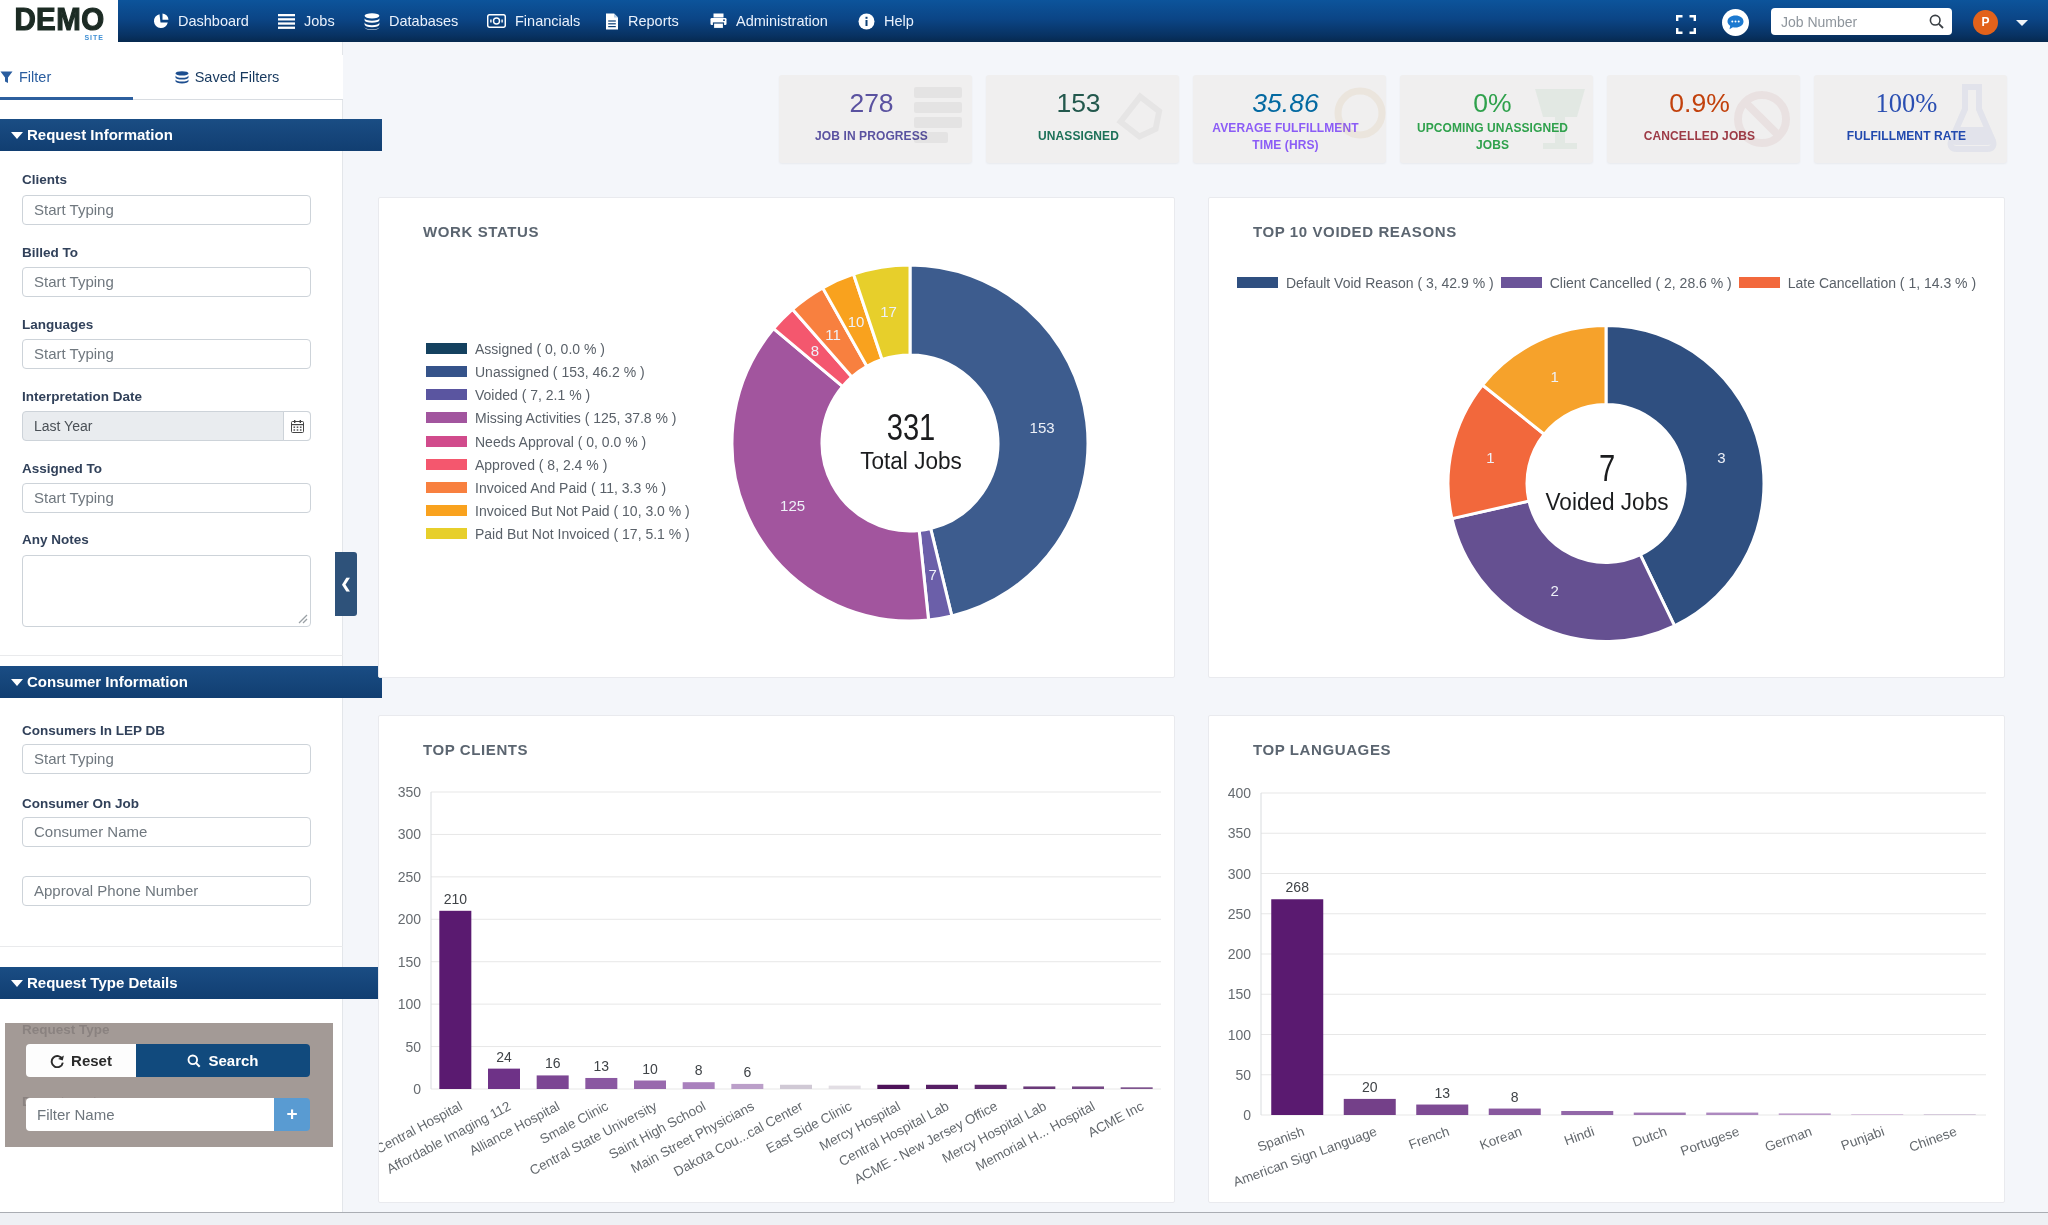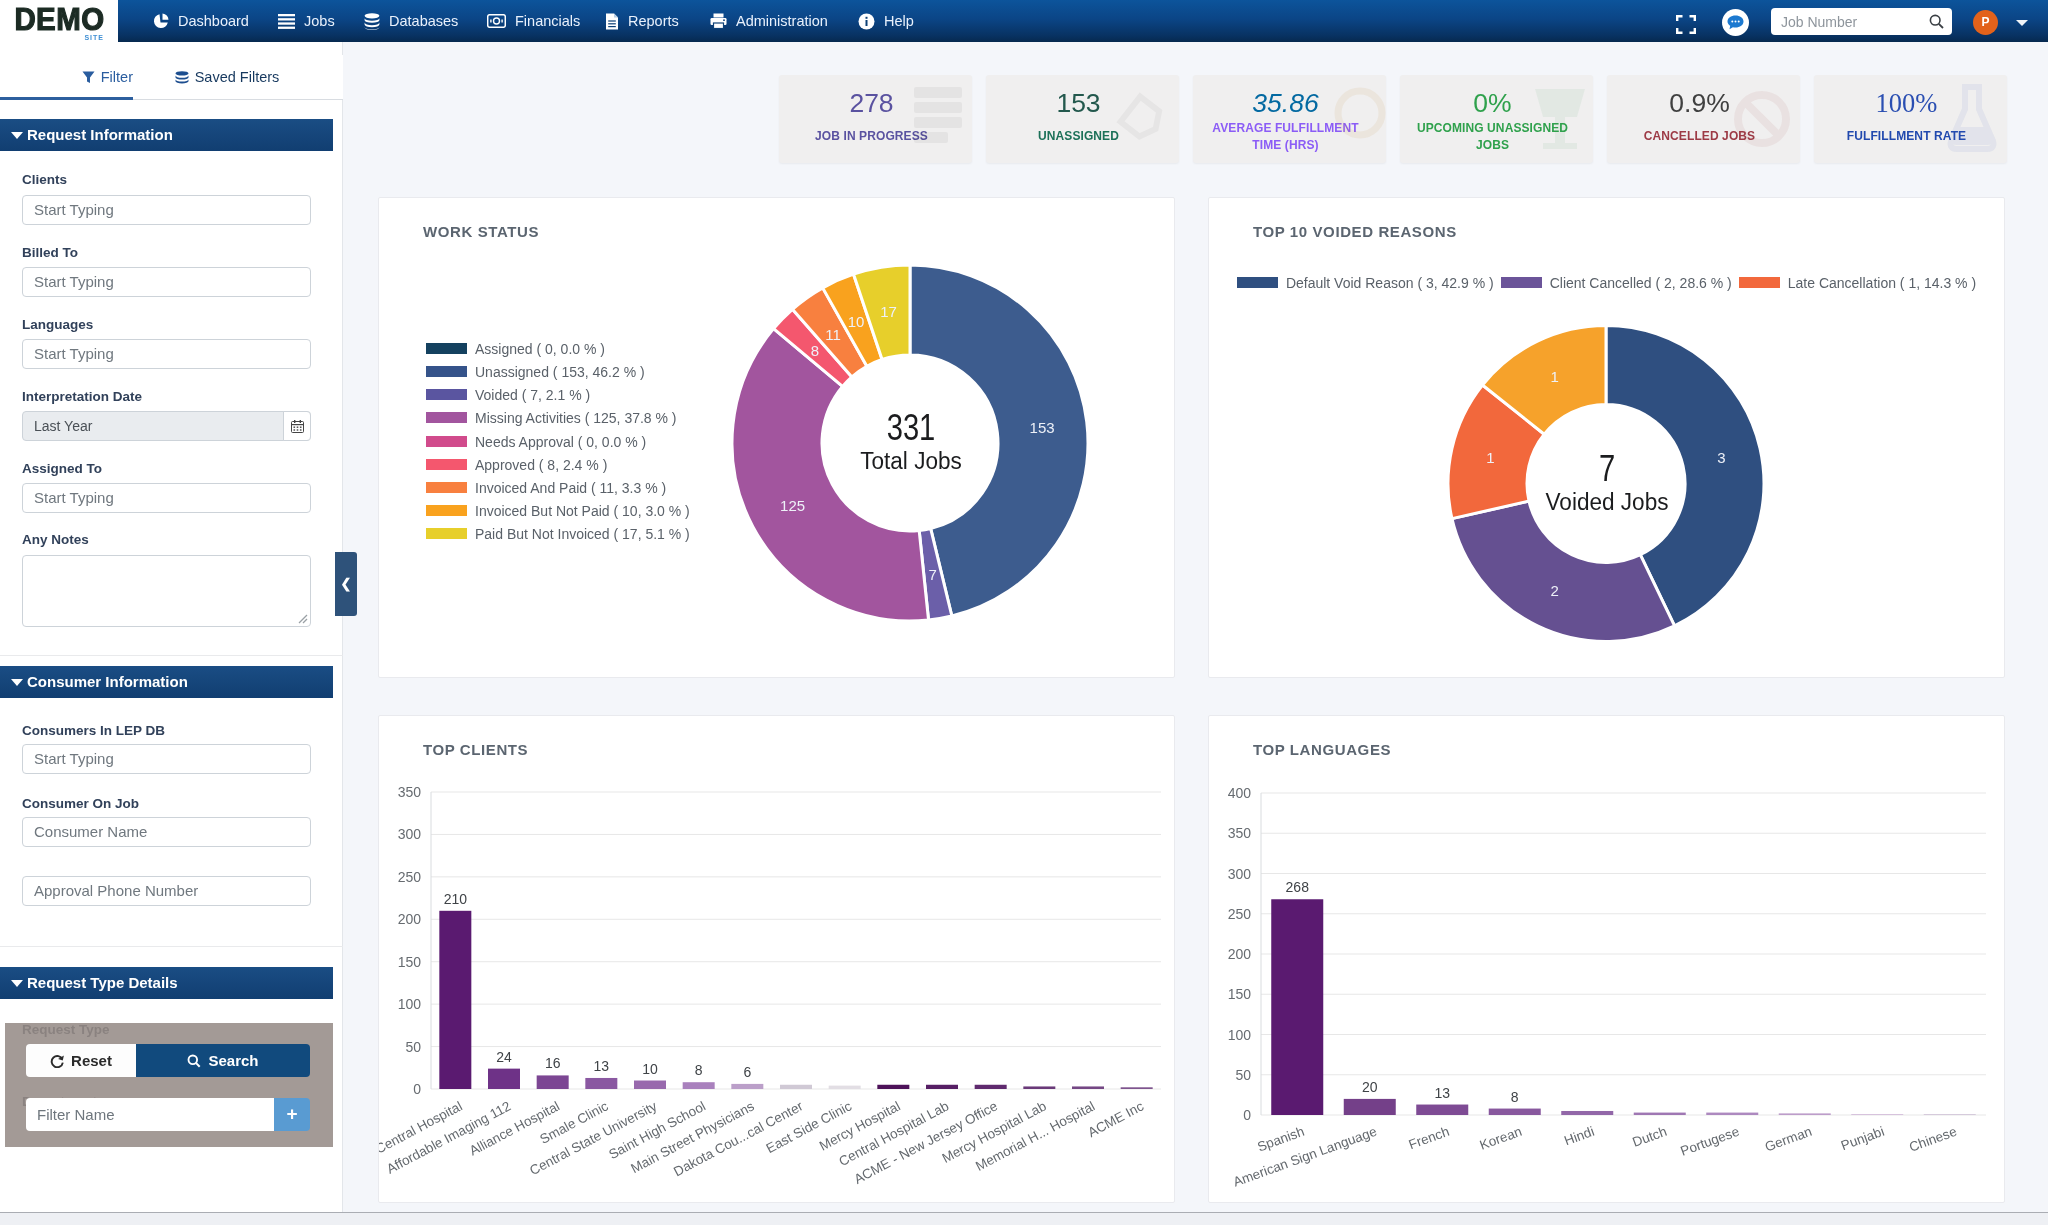--- a/index.html
+++ b/index.html
@@ -23,25 +23,25 @@
 .nv-search .ph { position:absolute; left:10px; top:6px; font-size:14px; color:#8e959c; }
 .nv-search svg { position:absolute; right:8px; top:6px; }
 .nv-avatar { position:absolute; left:1973px; top:10px; width:25px; height:25px; border-radius:50%; background:#e2621b;
   color:#fff; font-size:12px; font-weight:bold; text-align:center; line-height:25px; }
 .nv-caret { position:absolute; left:2016px; top:20px; width:0; height:0;
   border-left:6px solid transparent; border-right:6px solid transparent; border-top:6px solid #f0f4f8; }
 
 
 .sidebar { position:absolute; left:0; top:42px; width:343px; height:1171px; background:#fff; border-right:1px solid #e3e6ea; }
 .tabs { position:absolute; left:0; top:13px; width:343px; height:45px; border-bottom:1px solid #d8dce1; background:#fff; }
-.tab1 { position:absolute; left:0; top:0; width:133px; height:45px; text-align:right; line-height:44px;
+.tab1 { position:absolute; left:0; top:0; width:133px; height:45px; text-align:left; line-height:44px;
   color:#2a5d9f; font-size:14.5px; border-bottom:3px solid #2d5f9e; box-sizing:border-box; }
 .tab2 { position:absolute; left:133px; top:0; width:174px; height:45px; text-align:center; line-height:44px; color:#16385e; font-size:14.5px; text-indent:14px; }
 .tab1 svg, .tab2 svg { vertical-align:-2px; margin-right:6px; }
-.shead { position:absolute; left:0; width:333px; height:32px; background:linear-gradient(180deg,#1a4d84 0%,#113e71 100%);
+.shead { position:absolute; left:0; width:382px; height:32px; background:linear-gradient(180deg,#1a4d84 0%,#113e71 100%);
   color:#fff; font-size:15px; font-weight:bold; line-height:32px; padding-left:27px; }
 .shead:before { content:""; position:absolute; left:11px; top:13px; width:0; height:0;
   border-left:6px solid transparent; border-right:6px solid transparent; border-top:7px solid #fff; }
 .flabel { position:absolute; left:22px; font-size:13.5px; font-weight:bold; color:#31415a; }
 .finput { position:absolute; left:22px; width:289px; height:30px; border:1px solid #cdd3d9; border-radius:4px; background:#fff;
   font-size:15px; color:#70787f; line-height:28px; padding-left:11px; }
 .hr { position:absolute; left:0; width:343px; height:1px; background:#e9eaec; }
 
 
 .foverlay { position:absolute; left:5px; top:981px; width:328px; height:124px; background:rgba(137,126,121,0.78); }
@@ -289,21 +289,21 @@
   <div class="c-lab" style="top:45px; color:#2fa14c;">UPCOMING UNASSIGNED<br>JOBS</div>
   <svg class="abs" style="right:2px; top:4px;" width="62" height="76" viewBox="0 0 62 76">
       <g opacity="0.07" fill="#3f9e55">
         <path d="M6 10 H56 L48 38 H14 Z"></path>
         <rect x="26" y="38" width="10" height="26"></rect>
         <rect x="14" y="64" width="34" height="6"></rect>
       </g>
     </svg>
 </div>
 <div class="card" style="left:1607px">
-  <div class="c-num" style="top:13px; color:#404040;">0.9%</div>
+  <div class="c-num" style="top:13px; color:#c2410c;">0.9%</div>
   <div class="c-lab" style="top:53px; color:#9c3a45;">CANCELLED JOBS</div>
   <svg class="abs" style="right:6px; top:6px;" width="64" height="76" viewBox="0 0 64 76">
       <g opacity="0.08" stroke="#a04848" fill="none">
         <circle cx="32" cy="38" r="24" stroke-width="8"></circle>
         <line x1="15" y1="21" x2="49" y2="55" stroke-width="8"></line>
       </g>
     </svg>
 </div>
 <div class="card" style="left:1814px">
   <div class="c-num" style="top:13px; color:#2b4fb2;font-family:Liberation Serif, serif;">100%</div>

